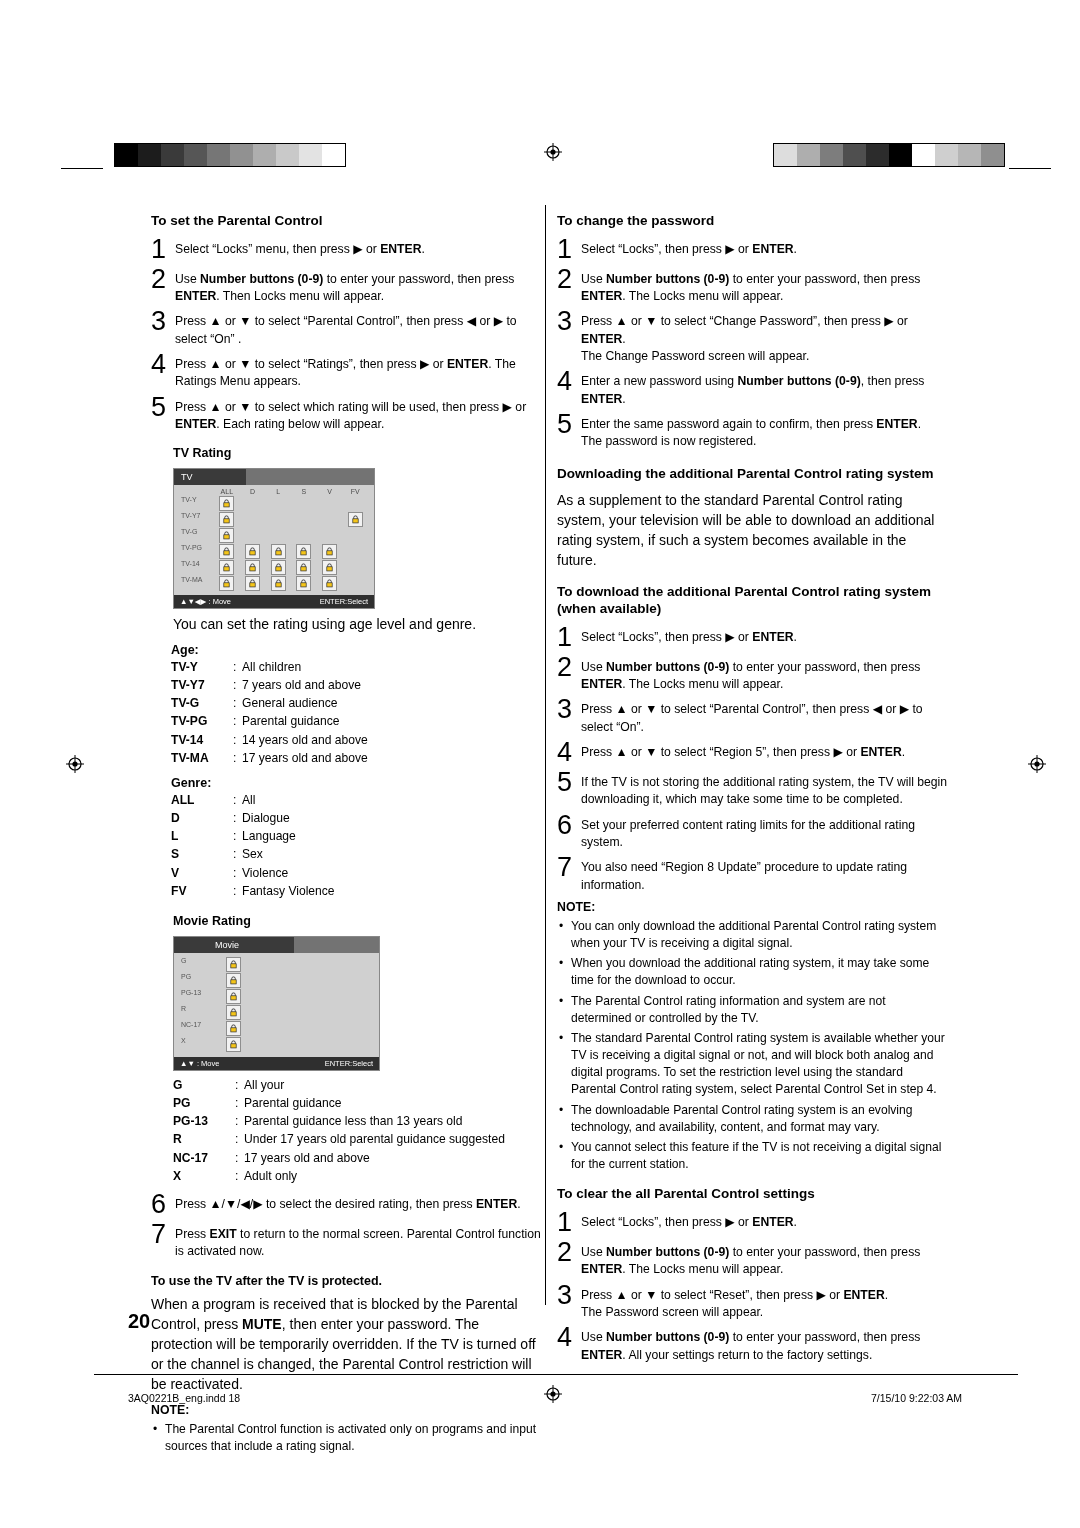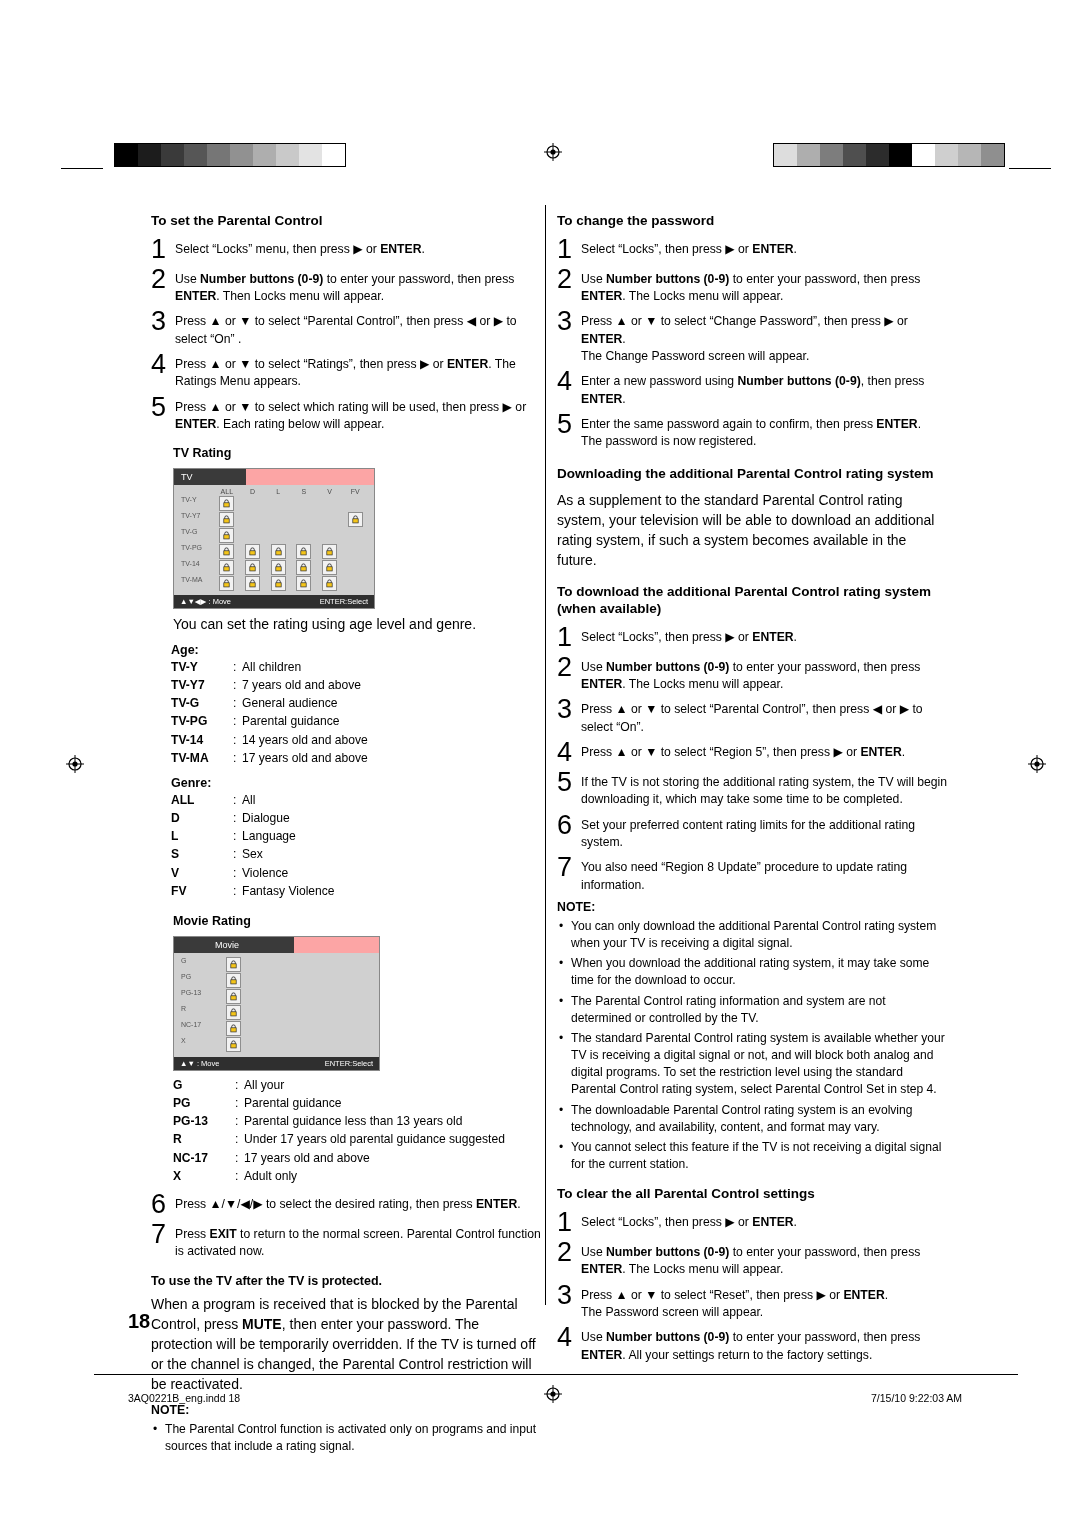--- a/index.html
+++ b/index.html
@@ -52,21 +52,21 @@
   ul.bul li:before { content:"•"; position:absolute; left:2px; top:0; }
 
   
   table.defs { border-collapse:collapse; margin:0 0 0 20px; }
   table.defs td { font-size:12.1px; line-height:1.42; vertical-align:top; padding:0 0 1px 0;}
   table.defs td.k { font-weight:bold; width:62px; white-space:nowrap;}
   table.defs td.c { width:9px; }
   .grouplabel { font-size:12.5px; font-weight:bold; margin:8px 0 2px 20px;}
 
   
-  .osd { margin:6px 0 6px 22px; width:200px; background:#fca5a5; border:1px solid #888; }
+  .osd { margin:6px 0 6px 22px; width:200px; background:#737373; border:1px solid #888; }
   .osd .tab { background:#3a3a3a; color:#fff; font-size:9px; padding:3px 7px; width:58px; }
   .osd .body { position:relative; background:#d0d0d0; }
   .osd .footer {
     background:#2f2f2f; color:#fff; font-size:7.5px;
     display:flex; justify-content:space-between; padding:2px 6px;
   }
   .ratgrid { display:grid; }
   .hdr { font-size:7px; color:#4a4a4a; text-align:center; }
   .rowlab { font-size:7px; color:#555; padding-left:3px; }
   .lockbox {
@@ -656,17 +656,17 @@
           <div class="num">3</div>
           <div class="txt">Press ▲ or ▼ to select “Reset”, then press ▶ or <b>ENTER</b>.<br>The Password screen will appear.</div>
         </div>
         <div class="step">
           <div class="num">4</div>
           <div class="txt">Use <b>Number buttons (0-9)</b> to enter your password, then press <b>ENTER</b>. All your settings return to the factory settings.</div>
         </div>
       </div>
   </div>
 
-  <div class="pagenum">18</div>
+  <div class="pagenum">20</div>
   <div class="footline"></div>
   <div class="ftxt" style="left:112px;top:1392px;">3AQ0221B_eng.indd   18</div>
   <div class="ftxt" style="left:855px;top:1392px;">7/15/10   9:22:03 AM</div>
 </div>
 
 </body></html>

